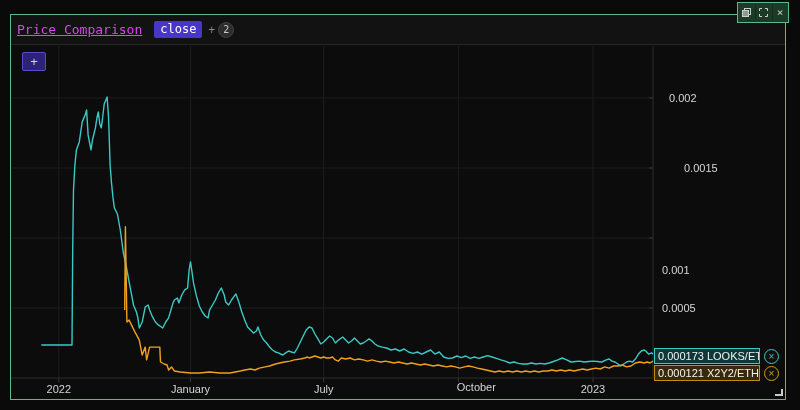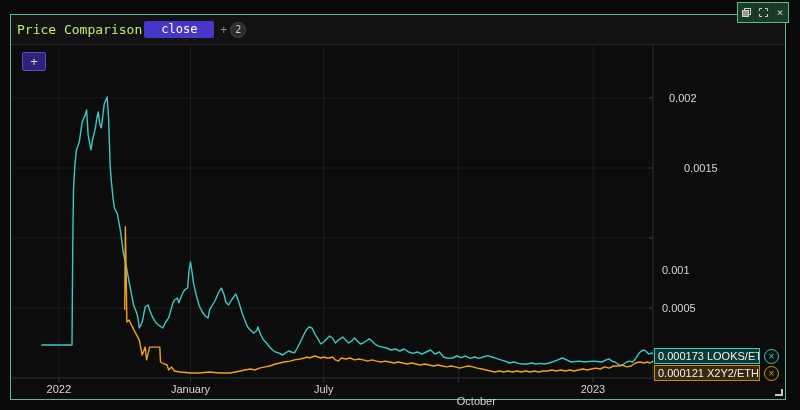--- a/index.html
+++ b/index.html
@@ -9,23 +9,23 @@
     border:1px solid #5cb98a;background:#0d0d0d;}
   
   .wm-tab{position:absolute;left:737px;top:2px;width:52px;height:21px;background:#1b3a28;
     border:1px solid #5cb98a;display:flex;align-items:center;justify-content:space-around;z-index:5;}
   .wm-btn{width:15px;height:17px;display:flex;align-items:center;justify-content:center;color:#c8d2ca;
     font:11px "DejaVu Sans Mono",monospace;cursor:pointer;}
   .wm-btn + .wm-btn{border-left:1px solid #15international2c20;border-left:1px solid #152c20;}
   
   .titlebar{position:absolute;left:0;top:0;width:100%;height:30px;background:#121212;
     border-bottom:1px solid #262626;display:flex;align-items:center;padding:0 6px;}
-  .title{font:13px "DejaVu Sans Mono",monospace;color:#bef264;white-space:pre;}
-  .badge{margin-left:2px;background:#4836c9;color:#ffffff;font:12px "DejaVu Sans Mono",monospace;
-    padding:1px 17px 2px;border-radius:2px;cursor:pointer;}
+  .title{font:13px "DejaVu Sans Mono",monospace;color:#d946ef;white-space:pre;text-decoration:underline;}
+  .badge{margin-left:12px;background:#4836c9;color:#ffffff;font:12px "DejaVu Sans Mono",monospace;
+    padding:1px 6px 2px;border-radius:2px;cursor:pointer;}
   .plus-sep{color:#8a8a8a;font:12px "Liberation Sans",sans-serif;margin:0 3px 0 6px;}
   .count-pill{width:16px;height:16px;border-radius:50%;background:#2d2d2d;border:1px solid #404040;
     color:#c9c9c9;font:10px "DejaVu Sans Mono",monospace;display:flex;align-items:center;justify-content:center;cursor:pointer;}
   .tb-right{margin-left:auto;display:flex;align-items:center;}
   .tf-btn{display:flex;align-items:stretch;height:16px;cursor:pointer;}
   .tf-label{background:#1e1e1e;color:#cfcfcf;font:11px "DejaVu Sans Mono",monospace;
     padding:1px 9px 2px;display:flex;align-items:center;}
   .tf-caret{background:#171717;color:#8a8a8a;font-size:8px;width:16px;display:flex;
     align-items:center;justify-content:center;border-left:1px solid #0d0d0d;}
   .gear{margin-left:12px;margin-right:4px;color:#a0a0a0;font:15px "DejaVu Sans",sans-serif;cursor:pointer;line-height:1;}
@@ -97,21 +97,21 @@
         <line x1="638" y1="51.9" x2="642" y2="51.9" stroke="#3a3a3a" stroke-width="1"></line>
         <line x1="642" y1="0" x2="642" y2="332" stroke="#2c2c2c" stroke-width="1"></line>
         <line x1="0" y1="332" x2="642" y2="332" stroke="#2c2c2c" stroke-width="1"></line>
         <path d="M30.3 299.0 L61.0 299.0 L61.7 204.0 L62.5 143.9 L63.9 119.0 L65.4 103.9 L68.3 95.9 L71.2 75.9 L74.2 68.9 L75.6 64.0 L77.1 88.9 L80.0 103.9 L81.5 94.0 L84.4 81.9 L85.9 72.0 L87.3 66.0 L88.8 78.0 L90.3 81.9 L91.7 71.0 L93.2 58.0 L96.1 51.0 L97.6 72.0 L99.1 119.0 L100.5 136.9 L102.0 151.9 L103.4 162.0 L106.4 168.0 L109.3 184.0 L112.2 206.0 L115.2 220.0 L118.1 235.9 L121.0 250.9 L122.5 259.0 L125.4 266.0 L126.9 271.9 L128.3 282.0 L131.2 276.0 L134.2 261.0 L137.1 259.0 L138.6 263.9 L141.5 270.9 L144.4 276.0 L147.3 278.9 L150.3 281.0 L151.7 282.0 L154.7 276.0 L157.6 271.9 L160.5 262.0 L162.0 256.9 L163.4 254.0 L166.4 252.0 L167.8 256.9 L170.8 249.0 L173.7 243.9 L176.6 242.0 L178.1 224.0 L179.5 215.9 L181.0 226.0 L182.5 236.9 L185.4 249.9 L188.3 260.0 L191.3 266.0 L194.2 270.0 L197.1 271.9 L198.6 263.9 L201.5 259.0 L204.4 254.0 L207.3 247.0 L210.3 242.0 L213.2 249.0 L214.7 256.0 L217.6 259.0 L220.5 254.0 L223.4 249.9 L224.9 248.0 L227.8 256.0 L230.8 266.0 L233.7 274.0 L236.6 281.0 L239.5 284.0 L242.5 287.1 L245.4 285.0 L246.9 281.0 L249.8 289.0 L252.7 294.1 L255.6 297.0 L258.6 301.1 L261.5 304.0 L264.4 306.0 L267.4 306.9 L271.7 309.0 L274.7 306.9 L277.6 305.0 L280.5 306.0 L283.4 306.9 L286.4 302.0 L289.3 296.0 L292.2 290.0 L295.2 284.0 L298.1 281.0 L301.0 282.0 L303.9 288.0 L306.9 292.9 L309.8 298.0 L312.7 296.0 L315.6 292.9 L318.6 290.0 L321.5 292.0 L324.4 297.0 L327.4 294.1 L331.7 291.0 L334.7 294.1 L337.6 297.0 L340.5 295.0 L343.5 292.0 L346.4 295.0 L349.3 298.0 L352.2 297.0 L355.2 295.0 L358.1 292.9 L361.0 295.0 L363.9 298.0 L366.9 299.9 L371.3 301.1 L375.6 302.0 L380.0 304.0 L384.4 303.0 L388.8 305.0 L393.2 303.0 L397.6 306.0 L402.0 307.4 L406.4 306.0 L410.8 308.1 L415.2 306.0 L419.6 304.0 L423.9 308.1 L428.3 306.0 L432.7 311.0 L437.1 312.4 L441.5 312.0 L445.9 310.0 L450.3 311.6 L454.7 310.0 L459.1 312.4 L463.5 311.0 L467.8 312.4 L472.2 311.0 L476.6 309.6 L481.0 311.0 L485.4 312.4 L489.8 313.9 L494.2 315.1 L498.6 317.0 L503.0 316.0 L507.4 317.4 L511.8 318.0 L516.1 318.0 L520.5 317.0 L524.9 318.0 L529.3 317.4 L533.7 318.0 L538.1 317.0 L542.5 315.5 L546.9 313.9 L551.3 312.0 L555.7 313.9 L560.0 316.0 L564.4 315.5 L568.8 315.1 L573.2 316.0 L577.6 315.5 L582.0 315.1 L586.4 315.5 L590.8 316.0 L595.2 313.9 L598.1 313.0 L601.0 315.1 L603.9 316.0 L606.9 318.0 L609.8 320.0 L612.7 318.0 L615.7 316.0 L618.6 315.1 L621.5 316.0 L624.4 313.0 L627.4 308.1 L630.3 305.0 L633.2 304.0 L634.7 305.0 L637.6 308.1 L640.5 306.9 L642.0 307.8" fill="none" stroke="#3cc9c4" stroke-width="1.4" stroke-linejoin="round"></path>
         <path d="M113.7 263.9 L114.4 180.8 L115.9 276.0 L118.1 274.0 L121.0 280.1 L123.9 285.9 L128.3 294.1 L131.2 309.0 L134.2 301.1 L135.6 313.9 L138.6 301.1 L148.8 301.1 L149.5 316.0 L153.2 318.0 L156.1 319.0 L157.6 324.0 L160.5 320.9 L163.4 325.0 L169.3 326.0 L179.5 327.0 L188.3 327.0 L198.6 326.0 L208.8 327.0 L219.1 327.0 L229.3 325.0 L233.7 324.0 L239.5 323.0 L243.9 324.0 L248.3 322.1 L254.2 320.9 L258.6 320.0 L264.4 318.0 L268.8 317.0 L273.2 316.0 L279.1 315.1 L283.4 313.9 L289.3 313.0 L293.7 312.0 L296.6 311.0 L298.1 312.0 L301.0 311.0 L303.9 310.0 L306.9 311.0 L309.8 312.0 L312.7 311.0 L315.6 312.0 L318.6 312.0 L321.5 311.0 L324.4 313.9 L327.4 315.1 L330.3 312.0 L334.7 313.0 L339.1 312.0 L343.5 313.9 L347.8 313.0 L352.2 313.9 L356.6 315.1 L361.0 313.9 L365.4 315.1 L369.8 316.0 L374.2 315.1 L378.6 316.0 L383.0 317.0 L387.4 316.0 L391.7 317.0 L396.1 318.0 L400.5 317.0 L404.9 318.0 L409.3 319.0 L413.7 318.0 L418.1 319.0 L422.5 320.0 L426.9 319.0 L431.3 320.0 L435.7 320.9 L440.0 320.0 L444.4 320.9 L448.8 322.1 L453.2 320.9 L457.6 320.0 L462.0 320.9 L466.4 322.1 L470.8 323.0 L475.2 324.0 L479.6 325.0 L483.9 326.0 L488.3 325.0 L492.7 326.0 L497.1 325.0 L501.5 326.0 L505.9 325.0 L510.3 326.0 L514.7 325.0 L519.1 326.0 L523.5 325.0 L527.8 326.0 L532.2 325.0 L536.6 325.0 L541.0 324.0 L545.4 325.0 L549.8 324.0 L554.2 325.0 L558.6 324.0 L563.0 325.0 L567.4 324.0 L571.8 323.0 L576.1 324.0 L580.5 323.0 L584.9 322.1 L589.3 323.0 L593.7 320.9 L598.1 322.1 L602.5 320.0 L606.9 320.0 L611.3 319.0 L615.7 320.9 L620.0 320.0 L624.4 317.0 L628.8 316.0 L633.2 317.0 L636.1 316.0 L639.1 317.0 L642.0 315.1" fill="none" stroke="#f0a01e" stroke-width="1.4" stroke-linejoin="round"></path>
       </svg>
     <div id="axis-labels">
         <div class="axis-label" style="left: 47.8311px; top: 337px; transform: translateX(-50%);">2022</div>
         <div class="axis-label" style="left: 179.543px; top: 337px; transform: translateX(-50%);">January</div>
         <div class="axis-label" style="left: 312.719px; top: 337px; transform: translateX(-50%);">July</div>
-        <div class="axis-label" style="left: 447.358px; top: 349px; transform: translateX(-50%); padding-left: 36px;">October</div>
+        <div class="axis-label" style="left: 447.358px; top: 335px; transform: translateX(-50%); padding-left: 36px;">October</div>
         <div class="axis-label" style="left: 581.998px; top: 337px; transform: translateX(-50%);">2023</div>
         <div class="axis-label" style="left: 651px; top: 261.987px; transform: translateY(-50%);">0.0005</div>
         <div class="axis-label" style="left: 651px; top: 191.975px; transform: translateY(-50%); margin-top: 32px;">0.001</div>
         <div class="axis-label" style="left: 651px; top: 121.962px; transform: translateY(-50%); margin-left: 22px;">0.0015</div>
         <div class="axis-label" style="left: 651px; top: 51.9494px; transform: translateY(-50%); margin-left: 7px;">0.002</div>
       </div>
 
     <div class="add-btn">+</div>
 
     <div class="price-box price-looks">0.000173 LOOKS/ETH ...</div>

